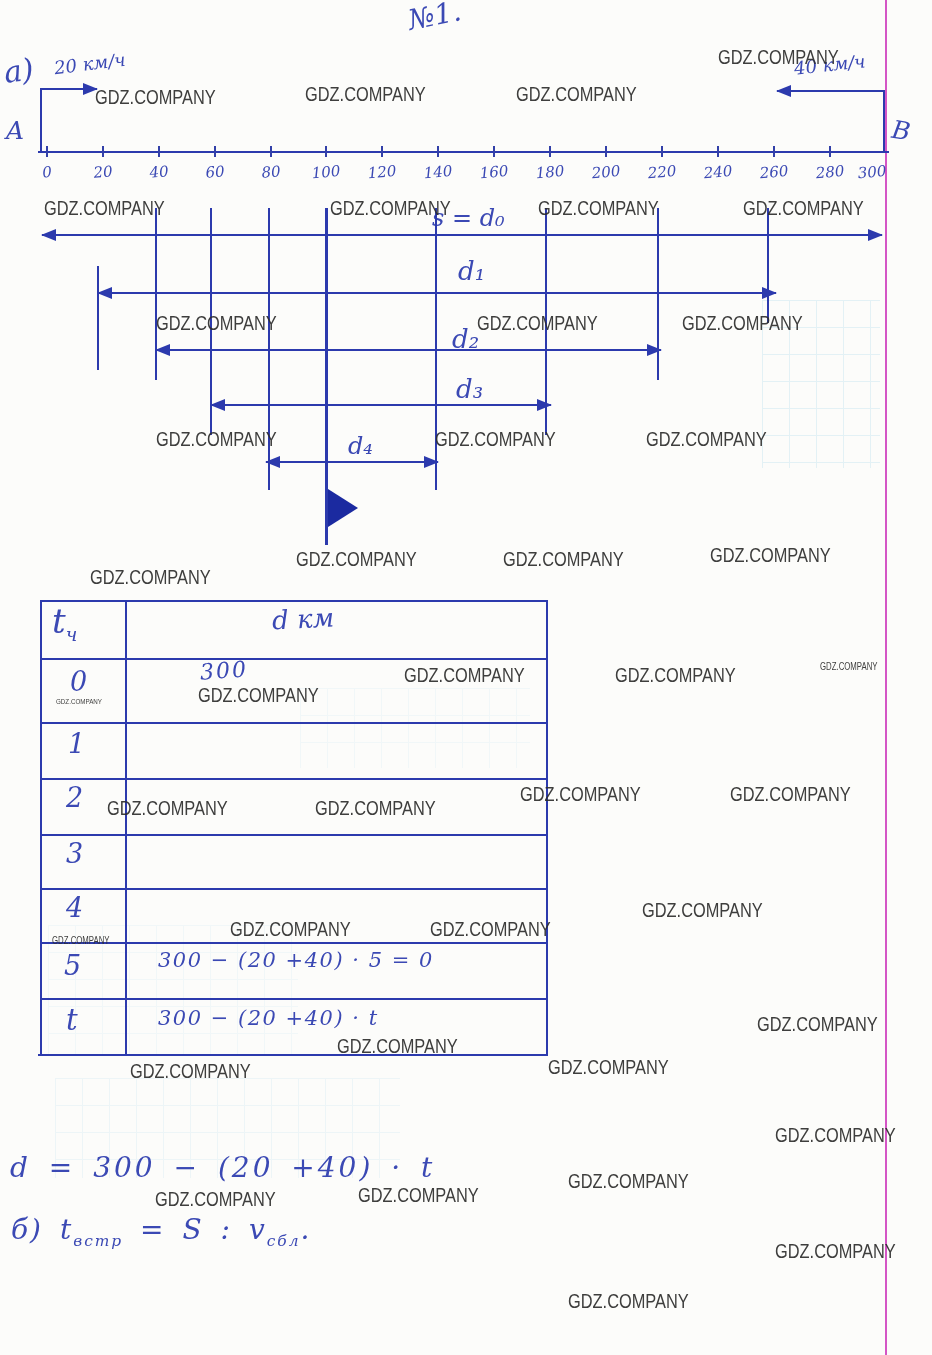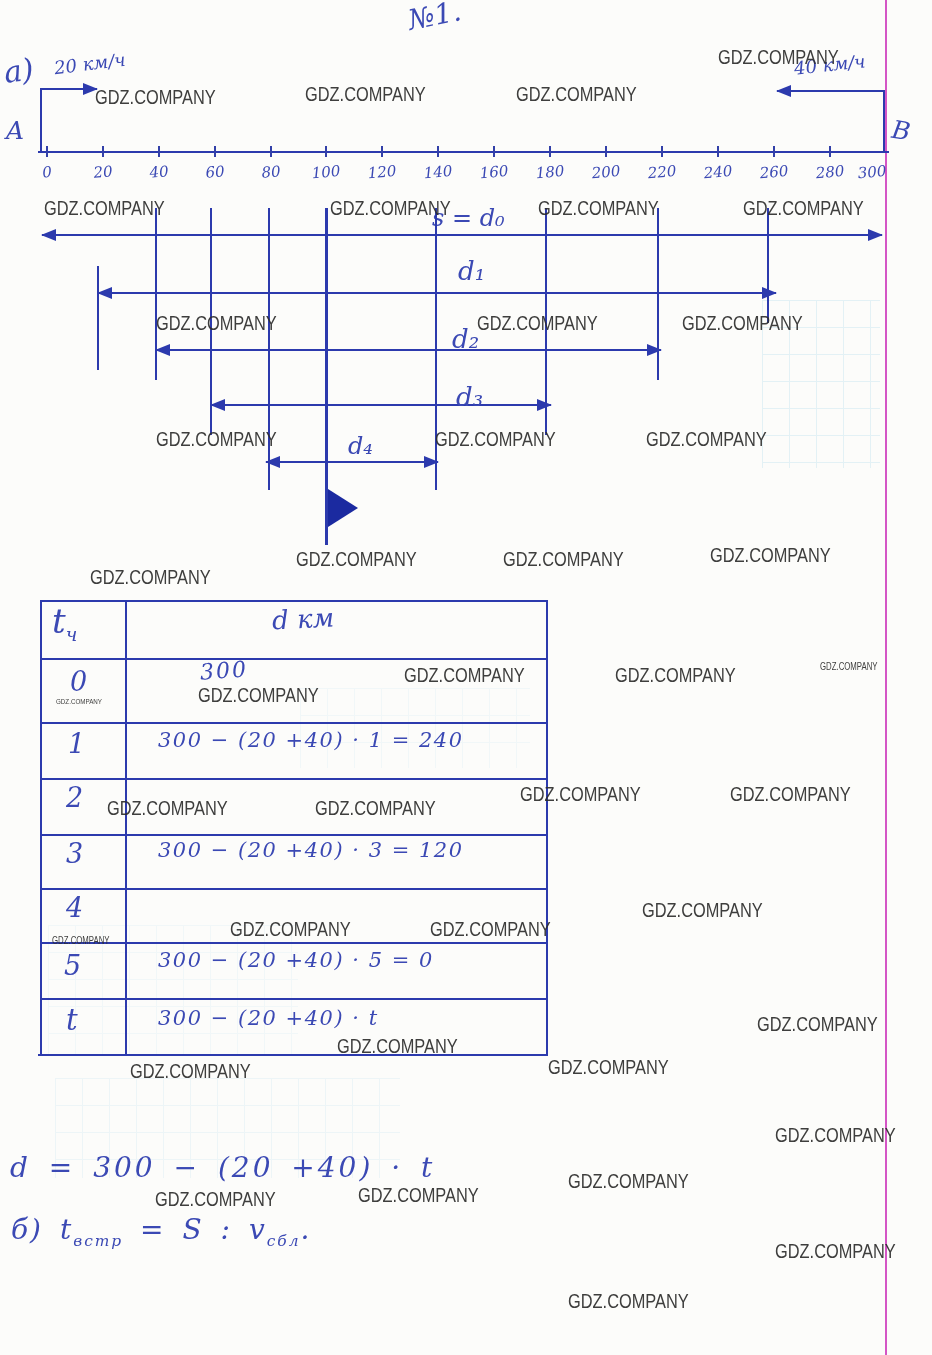--- a/index.html
+++ b/index.html
@@ -125,21 +125,21 @@
   <div class="darr" style="left:42px;top:234px;width:840px;"></div>
   <div class="darr" style="left:98px;top:292px;width:678px;"></div>
   <div class="darr" style="left:156px;top:349px;width:505px;"></div>
   <div class="darr" style="left:211px;top:404px;width:340px;"></div>
   <div class="darr" style="left:266px;top:461px;width:172px;"></div>
 
   <div class="hw" style="left:432px;top:206px;font-size:24px;">
     <span>s = d₀</span></div>
   <div class="hw" style="left:458px;top:258px;font-size:26px;">d₁</div>
   <div class="hw" style="left:452px;top:326px;font-size:26px;">d₂</div>
-  <div class="hw" style="left:456px;top:384px;font-size:26px;">d₃</div>
+  <div class="hw" style="left:456px;top:376px;font-size:26px;">d₃</div>
   <div class="hw" style="left:348px;top:434px;font-size:24px;">d₄</div>
 
   <div class="vline" style="left:97px;top:266px;height:104px;"></div>
   <div class="vline" style="left:155px;top:208px;height:172px;"></div>
   <div class="vline" style="left:210px;top:208px;height:227px;"></div>
   <div class="vline" style="left:268px;top:208px;height:282px;"></div>
   <div class="vline" style="left:325px;top:208px;height:337px;width:3px;"></div>
   <div class="vline" style="left:435px;top:208px;height:282px;"></div>
   <div class="vline" style="left:545px;top:208px;height:227px;"></div>
   <div class="vline" style="left:657px;top:208px;height:172px;"></div>
@@ -167,22 +167,20 @@
 
   <div class="hw" style="left:70px;top:668px;font-size:27px;">0</div>
   <div class="hw" style="left:68px;top:730px;font-size:27px;">1</div>
   <div class="hw" style="left:66px;top:784px;font-size:27px;">2</div>
   <div class="hw" style="left:66px;top:840px;font-size:27px;">3</div>
   <div class="hw" style="left:66px;top:894px;font-size:27px;">4</div>
   <div class="hw" style="left:64px;top:952px;font-size:27px;">5</div>
   <div class="hw" style="left:66px;top:1006px;font-size:29px;">t</div>
 
   <div class="hw" style="left:200px;top:660px;font-size:22px;letter-spacing:2px;transform:rotate(-4deg);">300</div>
-  <div class="hw" style="left:158px;top:730px;font-size:21px;letter-spacing:1.5px;">300 − (20 +40) · 1  =  240</div>
-  <div class="hw" style="left:158px;top:840px;font-size:21px;letter-spacing:1.5px;">300 − (20 +40) · 3  =  120</div>
   <div class="hw" style="left:158px;top:950px;font-size:21px;letter-spacing:1.5px;">300 − (20 +40) · 5  =  0</div>
   <div class="hw" style="left:158px;top:1008px;font-size:21px;letter-spacing:1.5px;">300 − (20 +40) · t</div>
 
   <div class="hw" style="left:10px;top:1154px;font-size:28px;letter-spacing:3px;word-spacing:6px;">d = 300 − (20 +40) · t</div>
   <div class="hw" style="left:11px;top:1216px;font-size:28px;letter-spacing:2px;word-spacing:6px;">
     <span>б)</span>
     <span>t</span><sub>встр</sub><span> = S : v</span><sub>сбл</sub><span>.</span>
   </div>
 
   <div class="wm" style="left:718px;top:46px;">GDZ.COMPANY</div>

